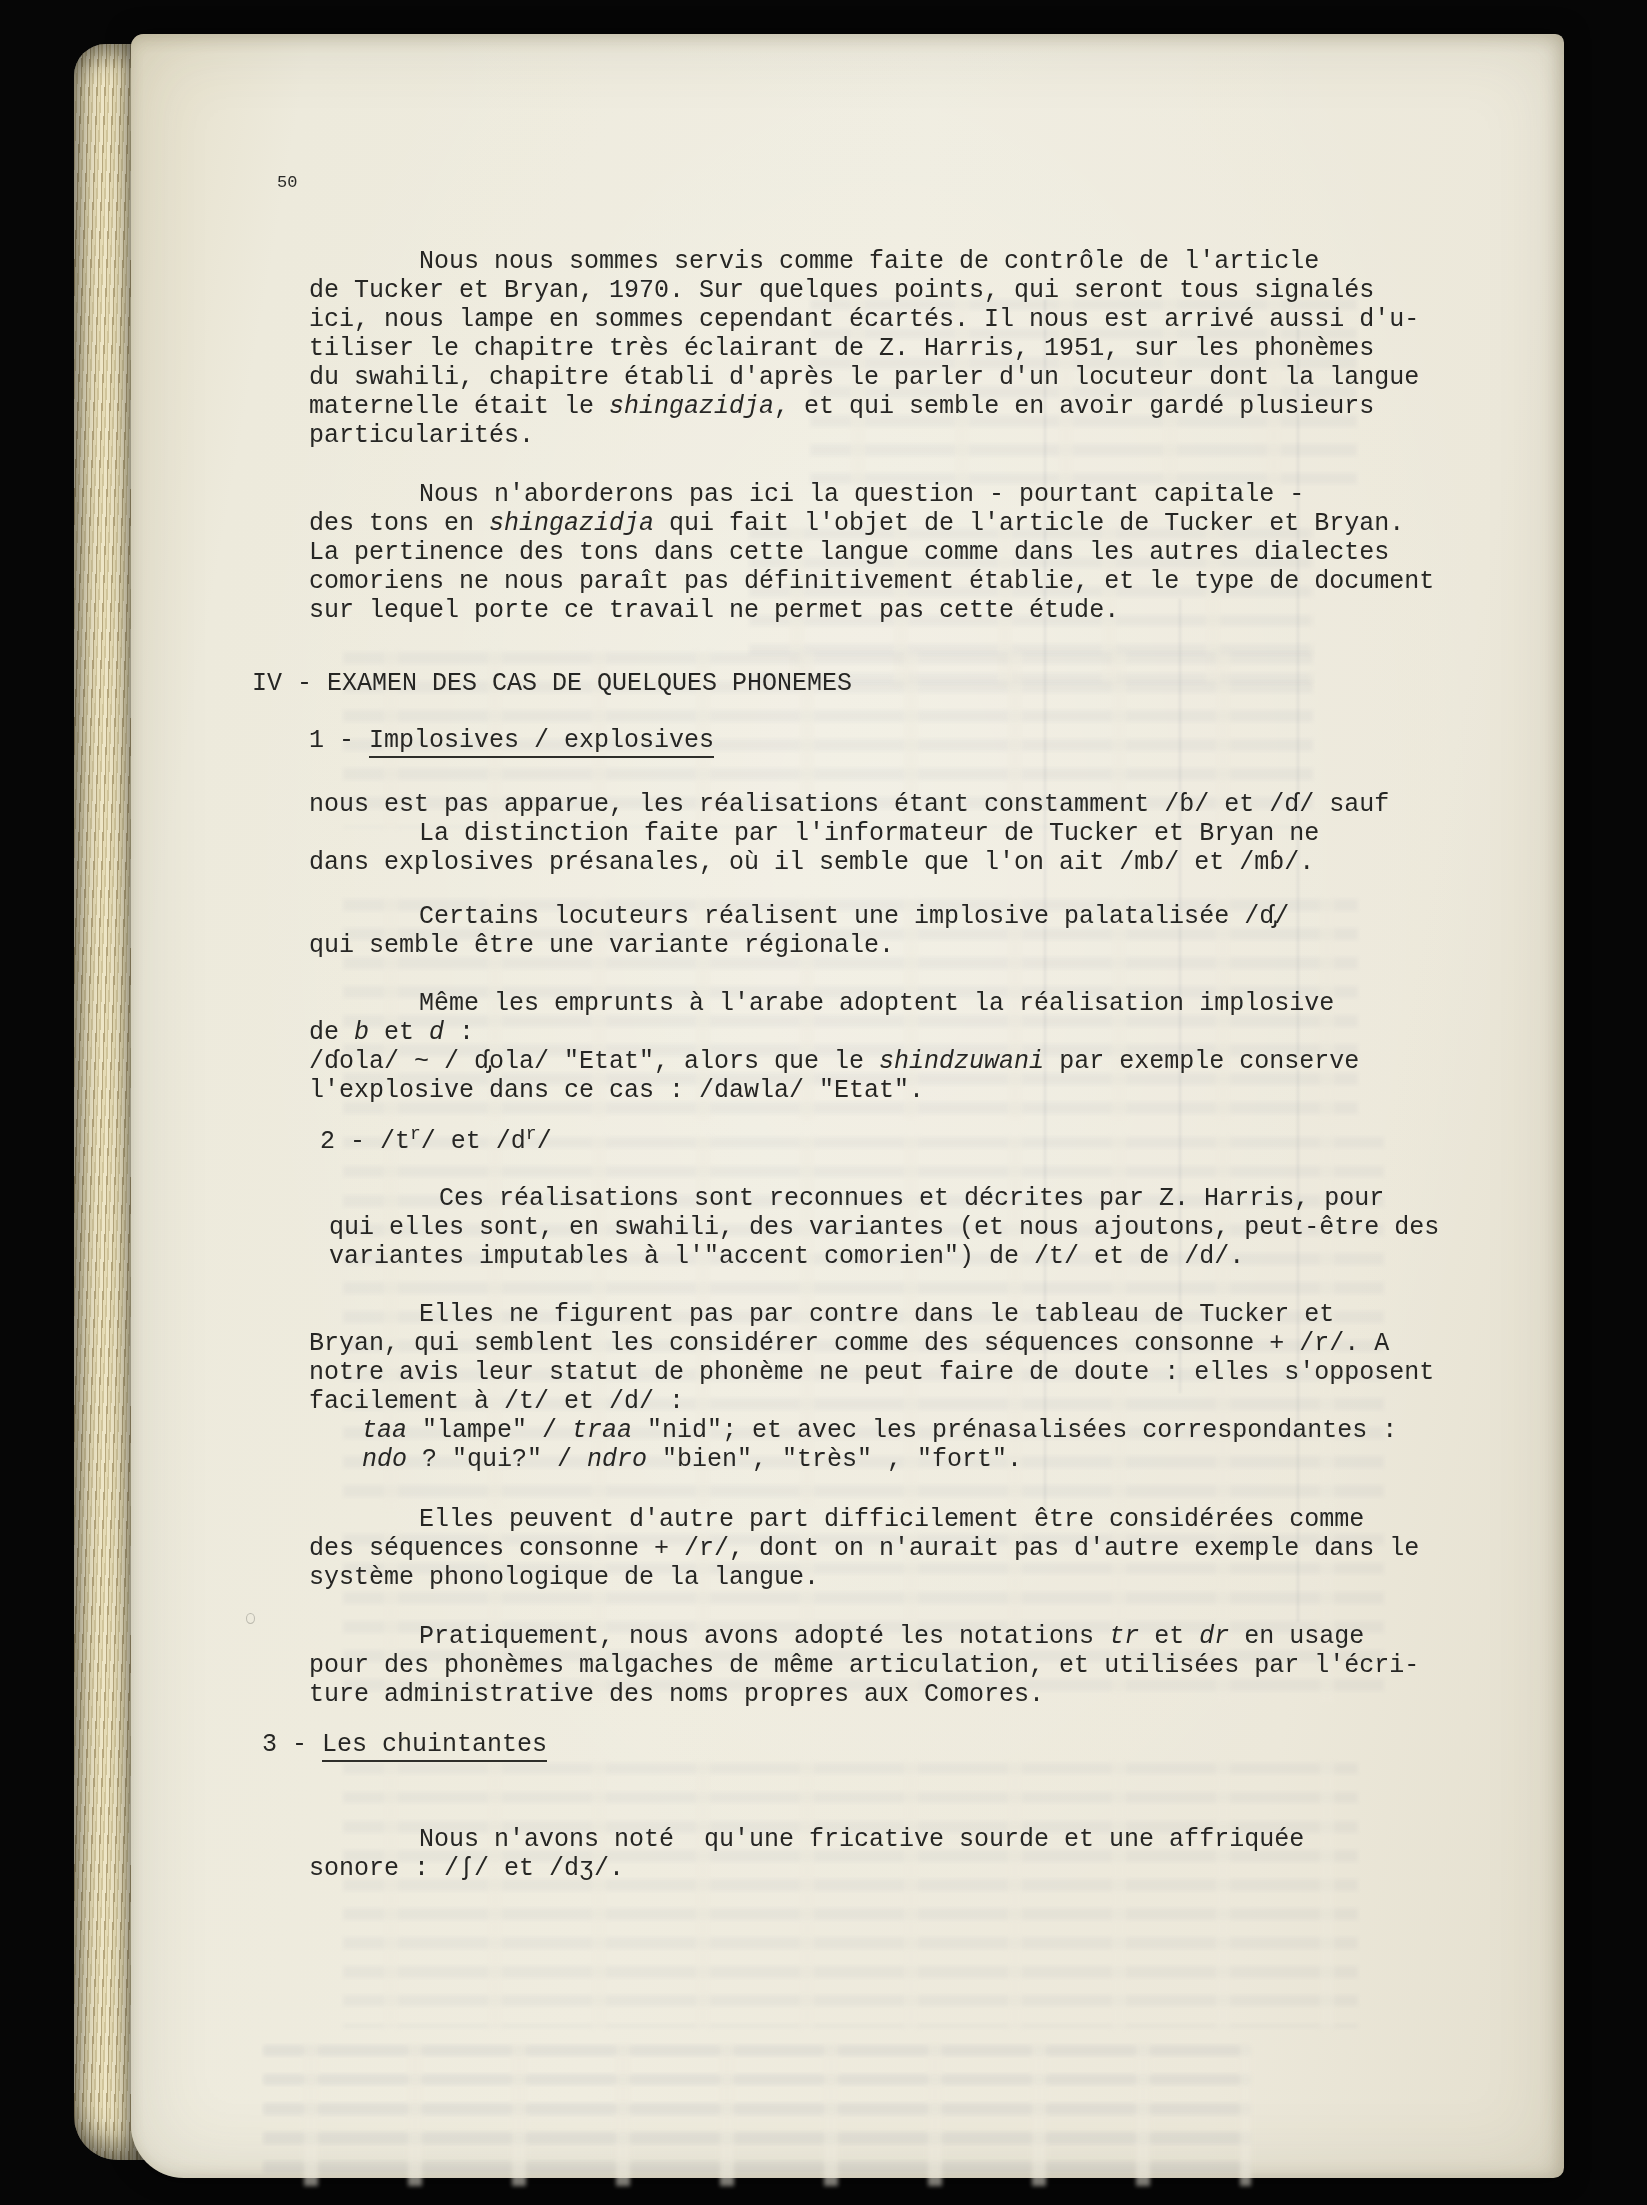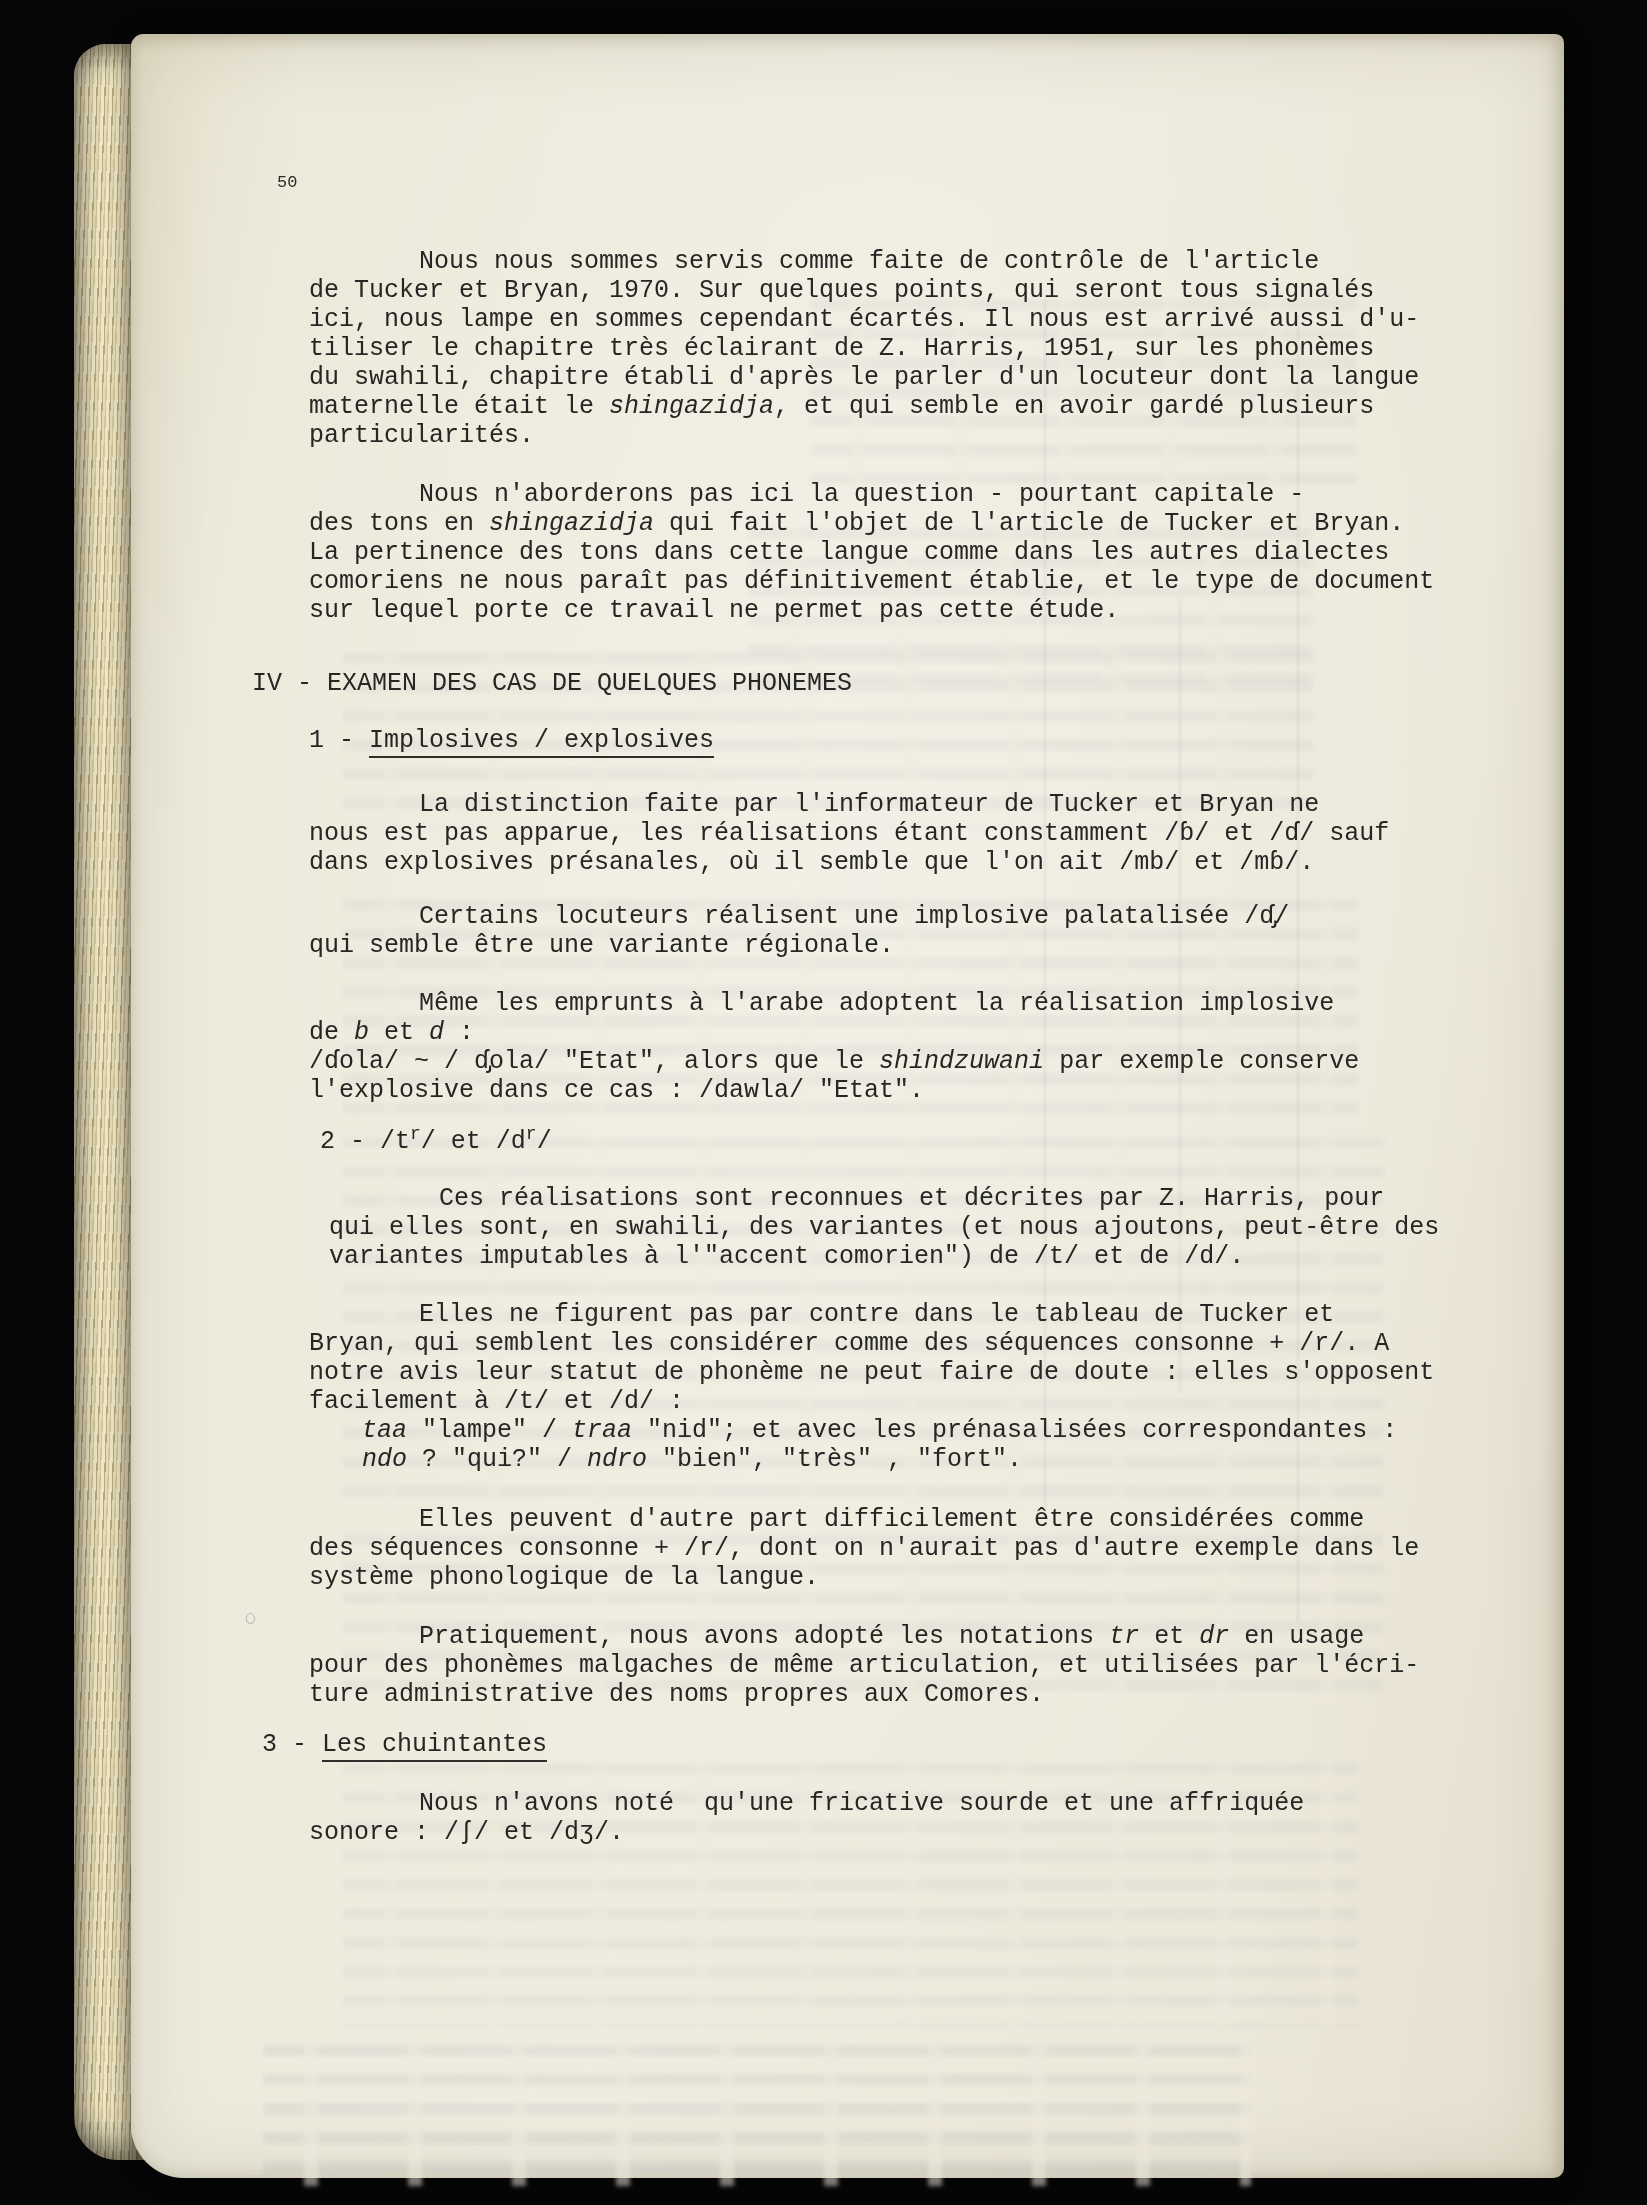--- a/index.html
+++ b/index.html
@@ -98,22 +98,22 @@
         <div class="line"><span>comoriens ne nous paraît pas définitivement établie, et le type de document</span></div>
         <div class="line"><span>sur lequel porte ce travail ne permet pas cette étude.</span></div>
       </div>
       <div class="block heading" style="top: 635px; left: 121px;">
         <div class="line"><span>IV - EXAMEN DES CAS DE QUELQUES PHONEMES</span></div>
       </div>
       <div class="block heading" style="top: 692px; left: 178px;">
         <div class="line"><span>1 - </span><span class="u">Implosives / explosives</span></div>
       </div>
       <div class="block para" style="top: 756px; left: 178px;">
+        <div class="line"><span>nous est pas apparue, les réalisations étant constamment /ɓ/ et /ɗ/ sauf</span></div>
         <div class="line" style="padding-left: 110px;"><span>La distinction faite par l'informateur de Tucker et Bryan ne</span></div>
-        <div class="line"><span>nous est pas apparue, les réalisations étant constamment /ɓ/ et /ɗ/ sauf</span></div>
         <div class="line"><span>dans explosives présanales, où il semble que l'on ait /mb/ et /mɓ/.</span></div>
       </div>
       <div class="block para" style="top: 868px; left: 178px;">
         <div class="line" style="padding-left: 110px;"><span>Certains locuteurs réalisent une implosive palatalisée /ɗ̡/</span></div>
         <div class="line"><span>qui semble être une variante régionale.</span></div>
       </div>
       <div class="block para" style="top: 955px; left: 178px;">
         <div class="line" style="padding-left: 110px;"><span>Même les emprunts à l'arabe adoptent la réalisation implosive</span></div>
         <div class="line"><span>de </span><i>b</i><span> et </span><i>d</i><span> :</span></div>
         <div class="line"><span>/ɗola/ ~ / ɗ̡ola/ "Etat", alors que le </span><i>shindzuwani</i><span> par exemple conserve</span></div>
@@ -142,18 +142,18 @@
       </div>
       <div class="block para" style="top: 1588px; left: 178px;">
         <div class="line" style="padding-left: 110px;"><span>Pratiquement, nous avons adopté les notations </span><i>tr</i><span> et </span><i>dr</i><span> en usage</span></div>
         <div class="line"><span>pour des phonèmes malgaches de même articulation, et utilisées par l'écri-</span></div>
         <div class="line"><span>ture administrative des noms propres aux Comores.</span></div>
       </div>
       <div class="block heading" style="top: 1696px; left: 131px;">
         <div class="line"><span>3 - </span><span class="u">Les chuintantes</span></div>
       </div>
       <div class="block para" style="top: 1755px; left: 178px;">
-        <div class="line" style="padding-left: 110px;"><span>Nous n'avons noté  qu'une fricative sourde et une affriquée</span></div>
+        <div class="line" style="padding-left: 110px; margin-top: 36px;"><span>Nous n'avons noté  qu'une fricative sourde et une affriquée</span></div>
         <div class="line"><span>sonore : /ʃ/ et /dʒ/.</span></div>
       </div>
     </div>
 </div>
 
 
 </body></html>

